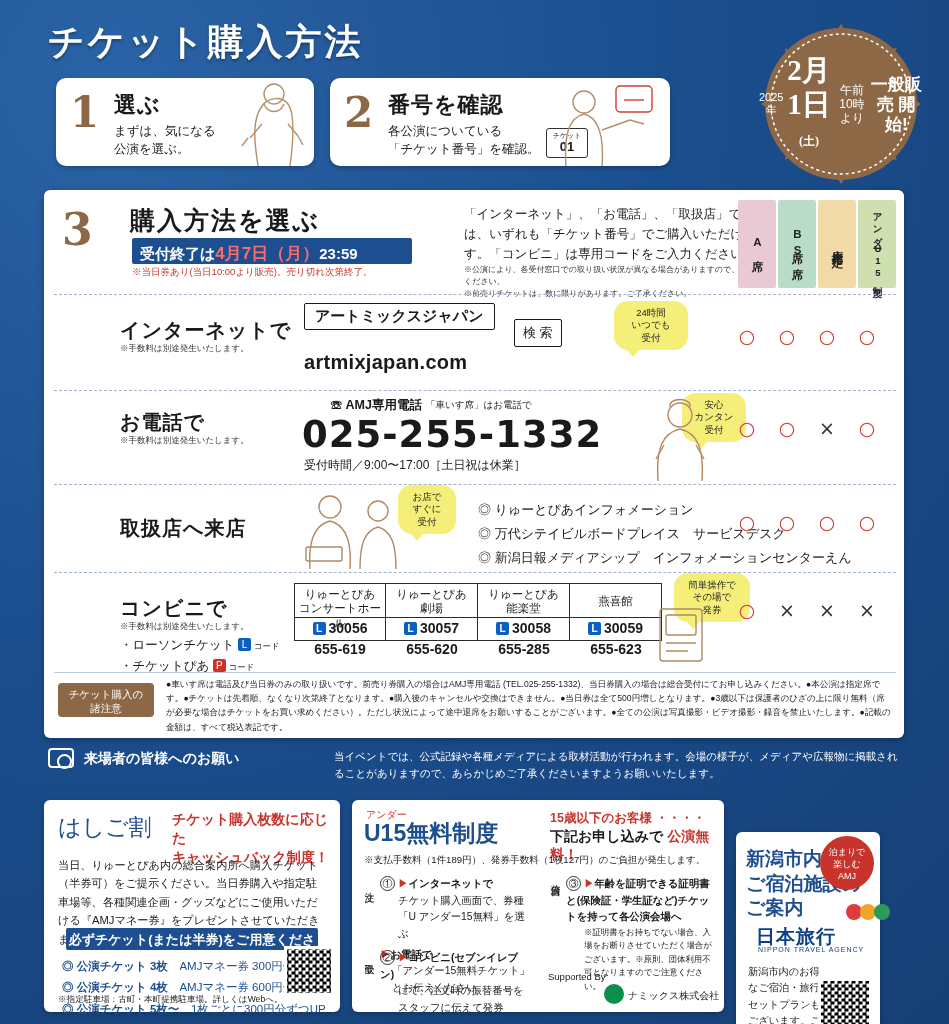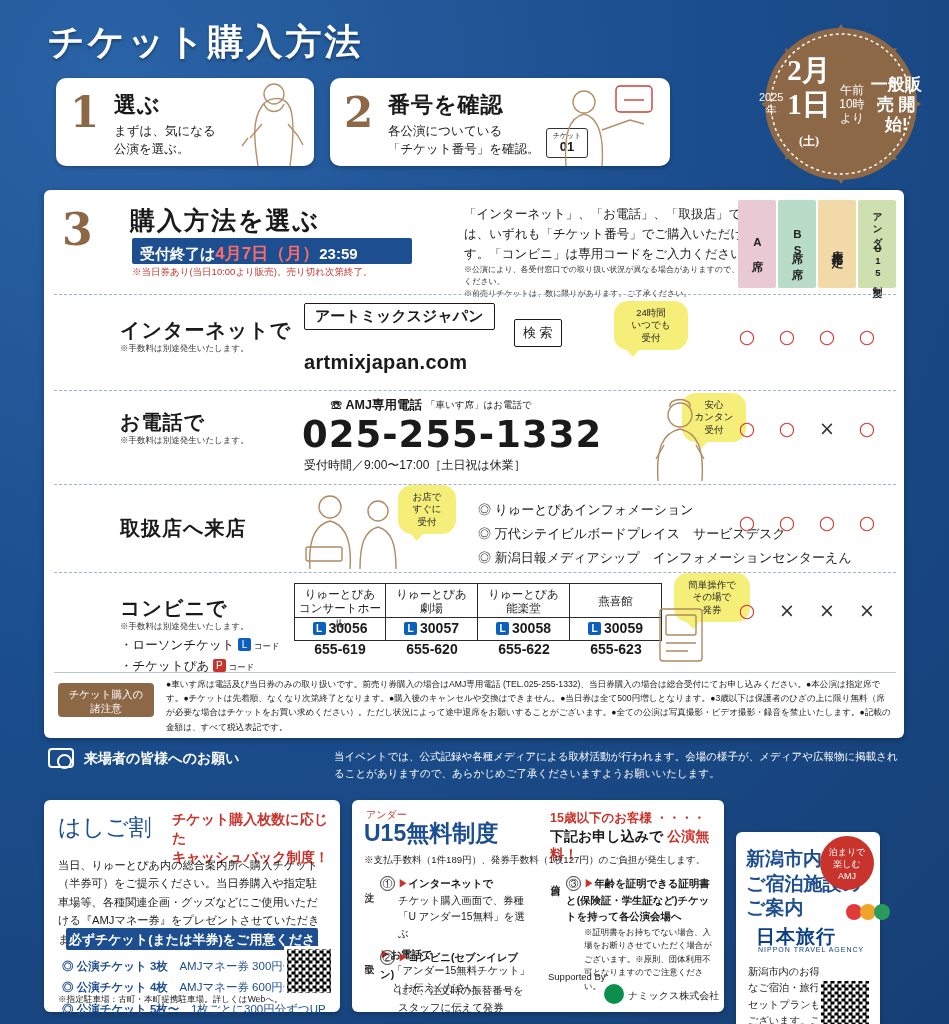--- a/index.html
+++ b/index.html
@@ -483,21 +483,21 @@
           <div class="cn"><span class="lbadge">L</span><span>30058</span></div>
         </div>
         <div class="ccell">
           <div class="ch" style="padding-top:10px">燕喜館</div>
           <div class="cn"><span class="lbadge">L</span><span>30059</span></div>
         </div>
       </div>
       <div class="ccode-row" style="top:68px">
         <div class="ccode">655-619</div>
         <div class="ccode">655-620</div>
-        <div class="ccode">655-622</div>
+        <div class="ccode">655-285</div>
         <div class="ccode">655-623</div>
       </div>
 
       <div class="bubble" style="left:620px; top:0px; width:76px; white-space:pre-line">簡単操作で
 その場で
 発券</div>
       <svg class="fig" style="right:176px; top:32px" width="70" height="62" viewBox="0 0 70 62">
         <g fill="none" stroke="#b08a63" stroke-width="1.4">
           <rect x="10" y="4" width="42" height="52" rx="3"></rect>
           <rect x="16" y="10" width="30" height="20" rx="2"></rect>

